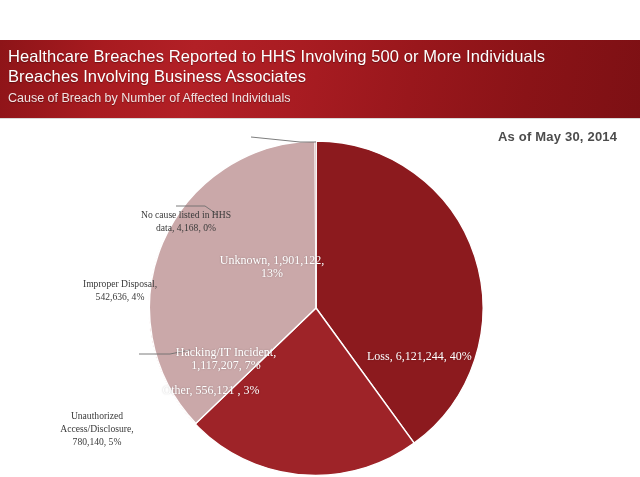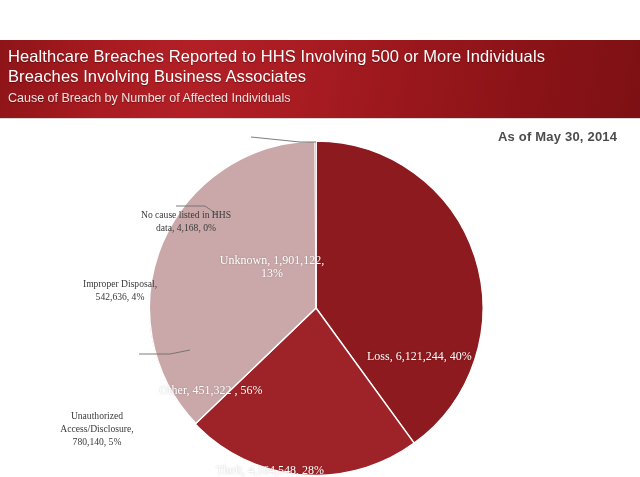--- a/index.html
+++ b/index.html
@@ -170,23 +170,24 @@
     <div class="callout" id="cb-improper">Improper Disposal,
 542,636, 4%</div>
 
     <div class="callout" id="cb-unauth">Unauthorized
 Access/Disclosure,
 780,140, 5%</div>
 
     <div class="inlabel" id="il-unknown">Unknown, 1,901,122,
 13%</div>
 
+    <div class="inlabel" id="il-hacking">Hacking/IT Incident,
+1,117,207, 7%</div>
 
-    <div class="inlabel" id="il-other">Other, 451,322 , 56%</div>
+    <div class="inlabel" id="il-other">Other, 556,121 , 3%</div>
 
     <div class="inlabel" id="il-loss">Loss, 6,121,244, 40%</div>
 
-    <div class="inlabel" id="il-theft">Theft, 4,164,548, 28%</div>
   </div>
 
   <div id="footer-brand">dwt.com</div>
 
 </div>
 
 </body></html>

